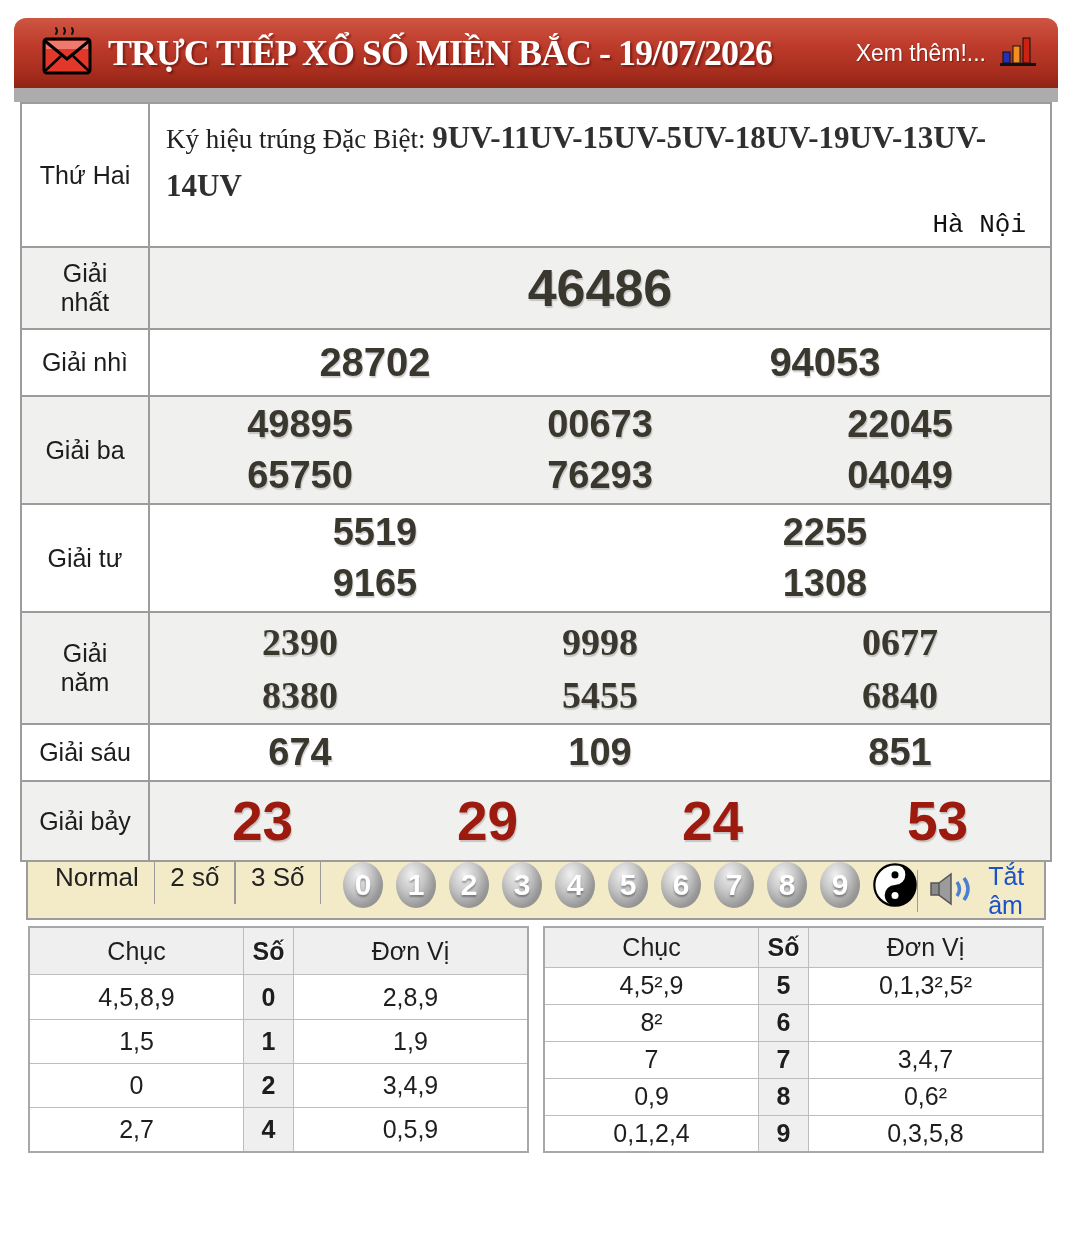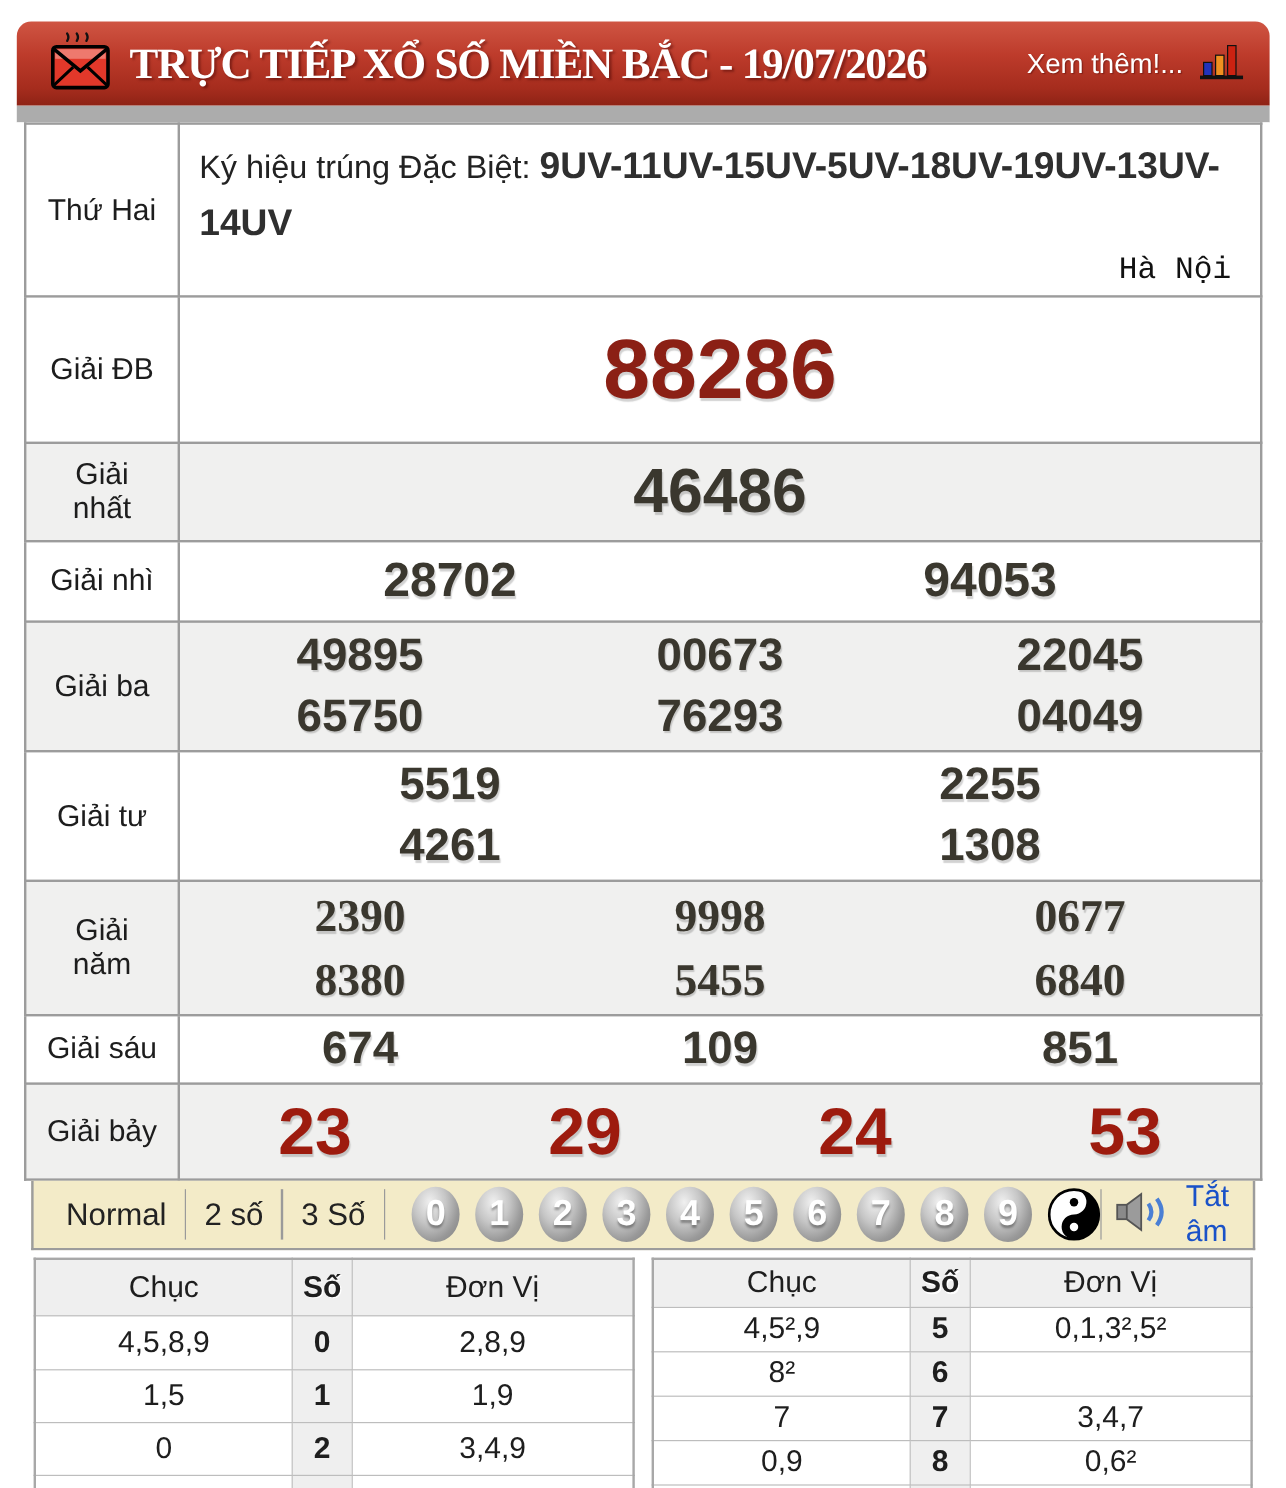--- a/index.html
+++ b/index.html
@@ -42,38 +42,38 @@
   .label-cell {
     width:128px; text-align:center; font-size:25px; color:#1d1d1d;
     padding:0 16px;
   }
   .vals-cell { padding:2px 0; vertical-align:middle; }
   .vrow { display:flex; align-items:center; }
   .vrow span { flex:1; text-align:center; font-weight:bold; color:#3a372e;
                text-shadow:1px 2px 1px rgba(0,0,0,.18); }
 
   .info-cell { padding:10px 16px 6px; }
-  .info-text { font-size:27px; color:#222; line-height:1.55; }
+  .info-text { font-size:27px; color:#222; line-height:1.55;font-family:Liberation Serif, serif; }
   .info-codes { font-size:31px; font-weight:bold; color:#2f2f2f; }
   .info-province { text-align:right; font-family:Liberation Mono, monospace;
                    font-size:26px; color:#111; padding-right:8px; }
   tr.p-db   .vrow { height:116px; } tr.p-db   .vrow span { font-size:70px; color:#8b2015; }
   tr.p-first .vrow { height:76px; } tr.p-first .vrow span { font-size:52px; }
   tr.p-nhi  .vrow { height:61px; }  tr.p-nhi  .vrow span { font-size:40px; }
   tr.p-ba   .vrow { height:51px; }  tr.p-ba   .vrow span { font-size:38px; }
   tr.p-tu   .vrow { height:51px; }  tr.p-tu   .vrow span { font-size:38px; }
   tr.p-nam  .vrow { height:53px; }  tr.p-nam  .vrow span { font-size:38px;font-family:Liberation Serif, serif; }
   tr.p-sau  .vrow { height:51px; }  tr.p-sau  .vrow span { font-size:38px; }
   tr.p-bay  .vrow { height:74px; }  tr.p-bay  .vrow span { font-size:55px; color:#9d1b0e; }
 
   
   .toolbar {
     margin:0 6px; height:58px; background:#f3ebc8;
     border:2px solid #9c9c9c; border-top:none;
-    display:flex; align-items:center; padding:0 12px;
+    display:flex; align-items:flex-start; padding:0 12px;
   }
   .mode { font-size:26px; color:#222; padding:0 15px; cursor:pointer; white-space:nowrap; }
   .vdiv { width:2px; height:42px; background:#9a9a9a; }
   .balls { display:flex; align-items:center; gap:13px; margin-left:22px; }
   .ball {
     width:40px; height:46px; border-radius:50%;
     background:radial-gradient(ellipse at 38% 28%, #f0f0f0 0%, #c6c6c6 38%, #999 68%, #7d7d7d 100%);
     color:#fff; font-weight:bold; font-size:30px;
     display:flex; align-items:center; justify-content:center;
     text-shadow:0 2px 2px rgba(0,0,0,.35); cursor:pointer;
@@ -132,28 +132,20 @@
           <td class="label-cell">Thứ Hai</td>
           <td class="vals-cell info-cell">
             <div class="info-text">
               <span>Ký hiệu trúng Đặc Biệt:</span>
               <span class="info-codes">9UV-11UV-15UV-5UV-18UV-19UV-13UV-14UV</span>
             </div>
             <div class="info-province">Hà Nội</div>
           </td>
         </tr>
 
-      <tr class="p-db">
-            <td class="label-cell">Giải ĐB</td>
-            <td class="vals-cell">
-              <div class="vrow">
-                <span>88286</span>
-              </div>
-            </td>
-          </tr>
           <tr class="p-first striped">
             <td class="label-cell">Giải nhất</td>
             <td class="vals-cell">
               <div class="vrow">
                 <span>46486</span>
               </div>
             </td>
           </tr>
           <tr class="p-nhi">
             <td class="label-cell">Giải nhì</td>
@@ -180,21 +172,21 @@
             </td>
           </tr>
           <tr class="p-tu">
             <td class="label-cell">Giải tư</td>
             <td class="vals-cell">
               <div class="vrow">
                 <span>5519</span>
                 <span>2255</span>
               </div>
               <div class="vrow">
-                <span>4261</span>
+                <span>9165</span>
                 <span>1308</span>
               </div>
             </td>
           </tr>
           <tr class="p-nam striped">
             <td class="label-cell">Giải năm</td>
             <td class="vals-cell">
               <div class="vrow">
                 <span>2390</span>
                 <span>9998</span>

